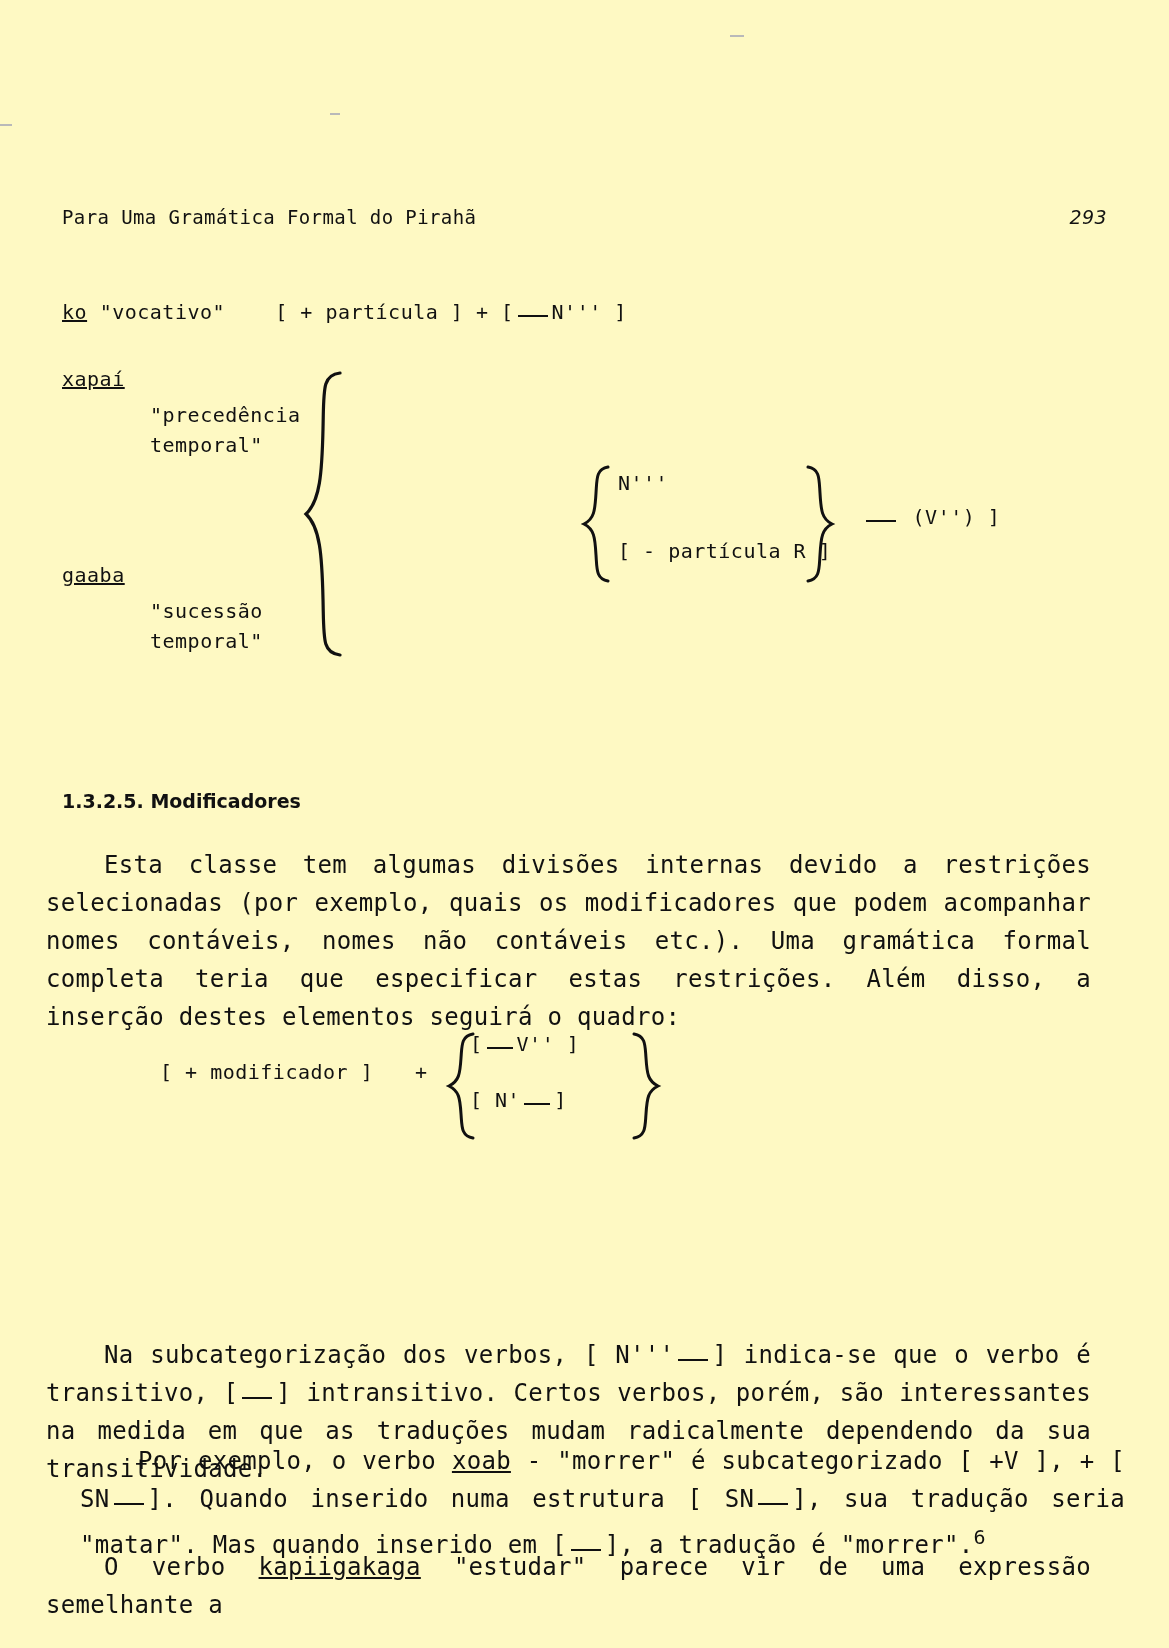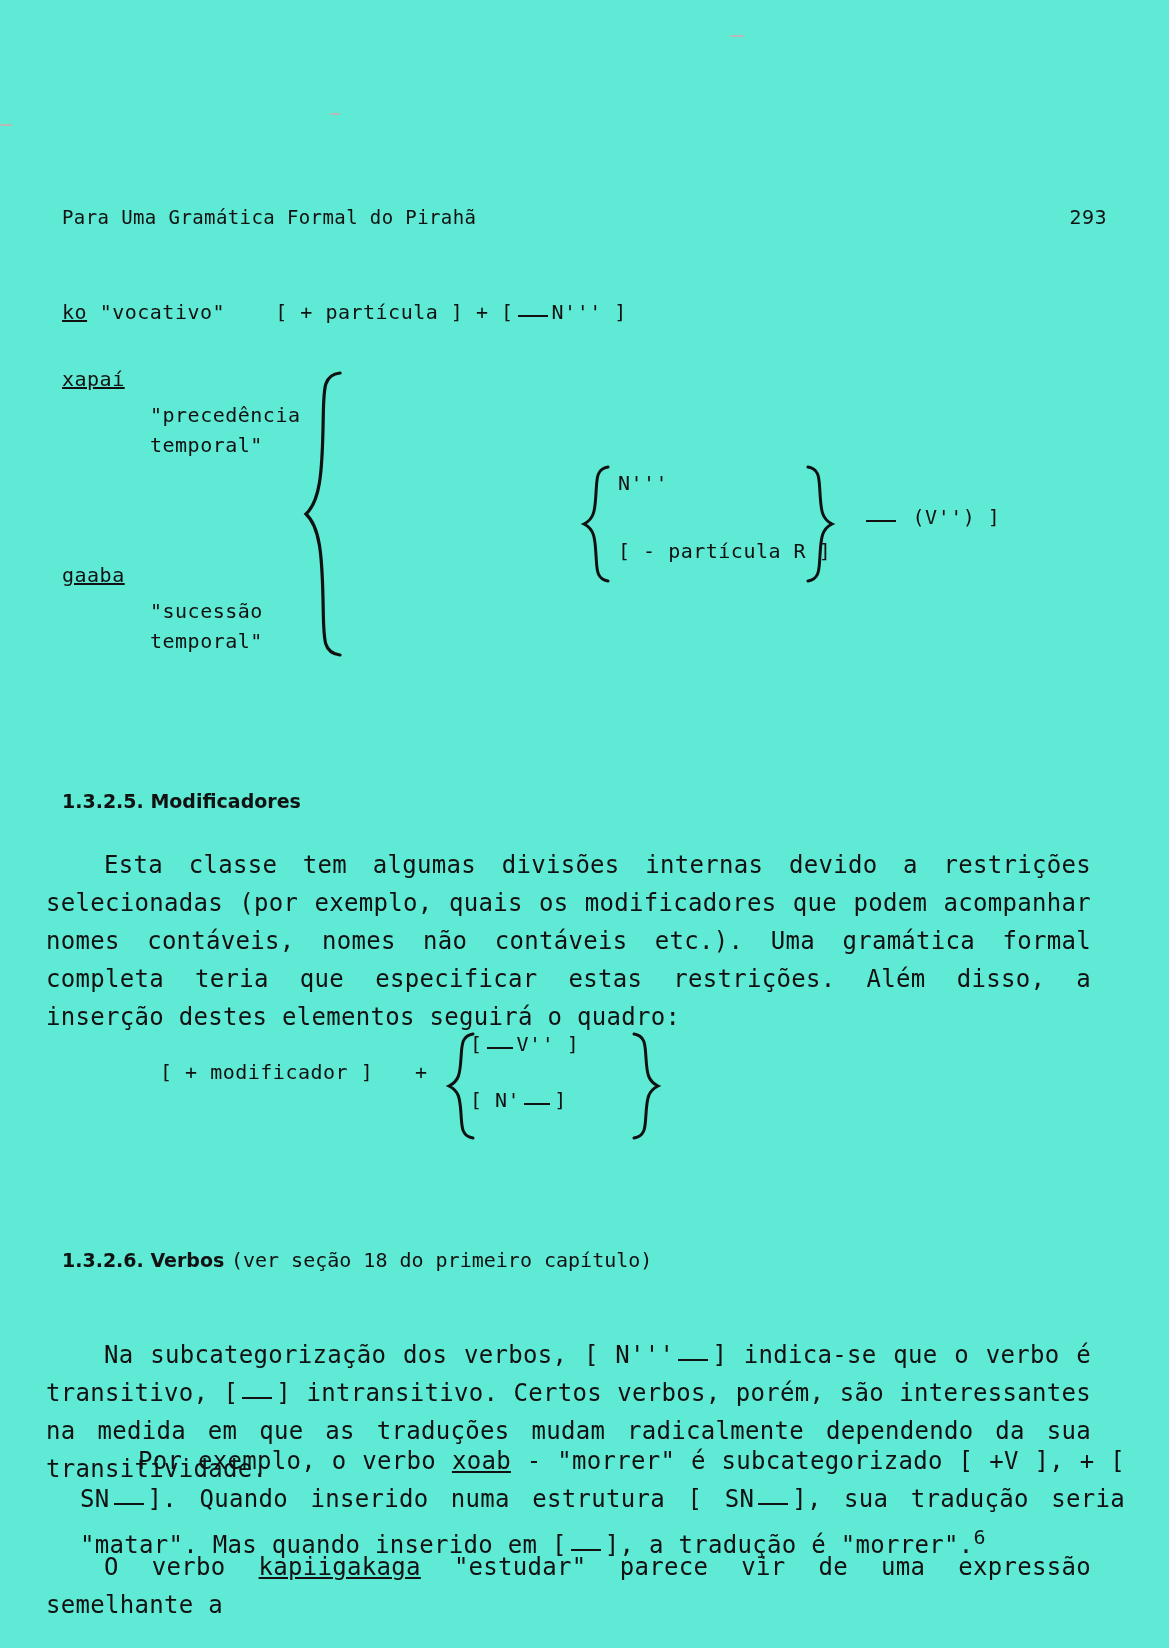--- a/index.html
+++ b/index.html
@@ -11,21 +11,21 @@
     width: 1169px;
     height: 1648px;
     position: relative;
     font-family: "DejaVu Sans Mono", monospace;
     color: #111111;
     overflow: hidden;
   }
   .page {
     position: absolute;
     inset: 0;
-    background: #5eead4;
+    background: #fef9c3;
   }
   
   .speck {
     position: absolute;
     background: #b9b9b9;
   }
   .header {
     position: absolute;
     top: 206px;
     left: 62px;
@@ -33,20 +33,21 @@
     display: flex;
     justify-content: space-between;
     align-items: baseline;
     font-size: 19px;
     letter-spacing: 0.4px;
   }
   .header .title { font-family: "DejaVu Sans Mono", monospace; }
   .header .pageno {
     font-family: "DejaVu Sans", sans-serif;
     font-size: 19px;
+    font-style: italic;
   }
 
   
   .rule-ko {
     position: absolute;
     top: 300px;
     left: 62px;
     font-size: 20px;
     letter-spacing: 0.5px;
     white-space: nowrap;
@@ -233,25 +234,20 @@
       <span>[ N'</span><span class="blank sm"></span><span>]</span>
     </span>
 
     <span class="brace" style="top:8px;left:468px;">
       <svg width="34" height="112" viewBox="0 0 34 112">
         <path d="M6 4 C 18 6, 17 16, 18 28 C 19 44, 20 51, 30 56 C 20 61, 19 68, 18 84 C 17 96, 18 106, 6 108" fill="none" stroke="#111" stroke-width="3" stroke-linecap="round"></path>
       </svg>
     </span>
   </div>
 
-  <div class="sec-head" id="sec-verbos">
-    <span>1.3.2.6.</span>
-    <span>Verbos</span>
-    <span class="sec-verbos-rest">(ver seção 18 do primeiro capítulo)</span>
-  </div>
 
   <div class="para" id="para-verb1">
     <span class="indent"></span><span>Na subcategorização dos verbos, [ N'''</span><span class="blank"></span><span>] indica-se que o verbo é transitivo, [</span><span class="blank"></span><span>] intransitivo. Certos verbos, porém, são interessantes na medida em que as traduções mudam radicalmente dependendo da sua transitividade.</span>
   </div>
 
   <div class="para" id="para-verb2">
     <span class="indent"></span><span>Por exemplo, o verbo</span>
     <span class="u">xoab</span>
     <span>- "morrer" é subcategorizado [ +V ], +</span>
     <span>[ SN</span><span class="blank"></span><span>]. Quando inserido numa estrutura [ SN</span><span class="blank"></span><span>], sua tradução seria "matar". Mas quando inserido em [</span><span class="blank"></span><span>], a tradução é "morrer".</span><sup>6</sup>

